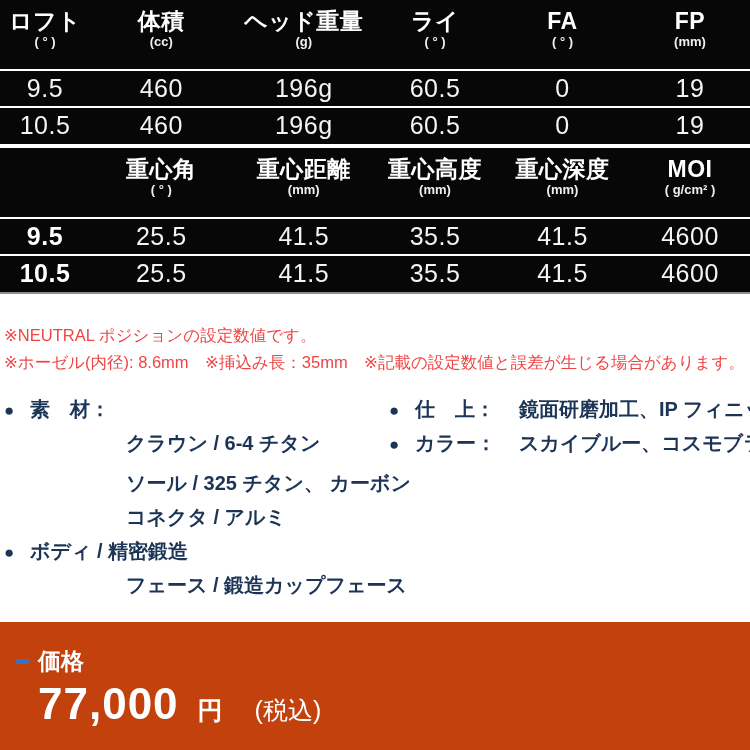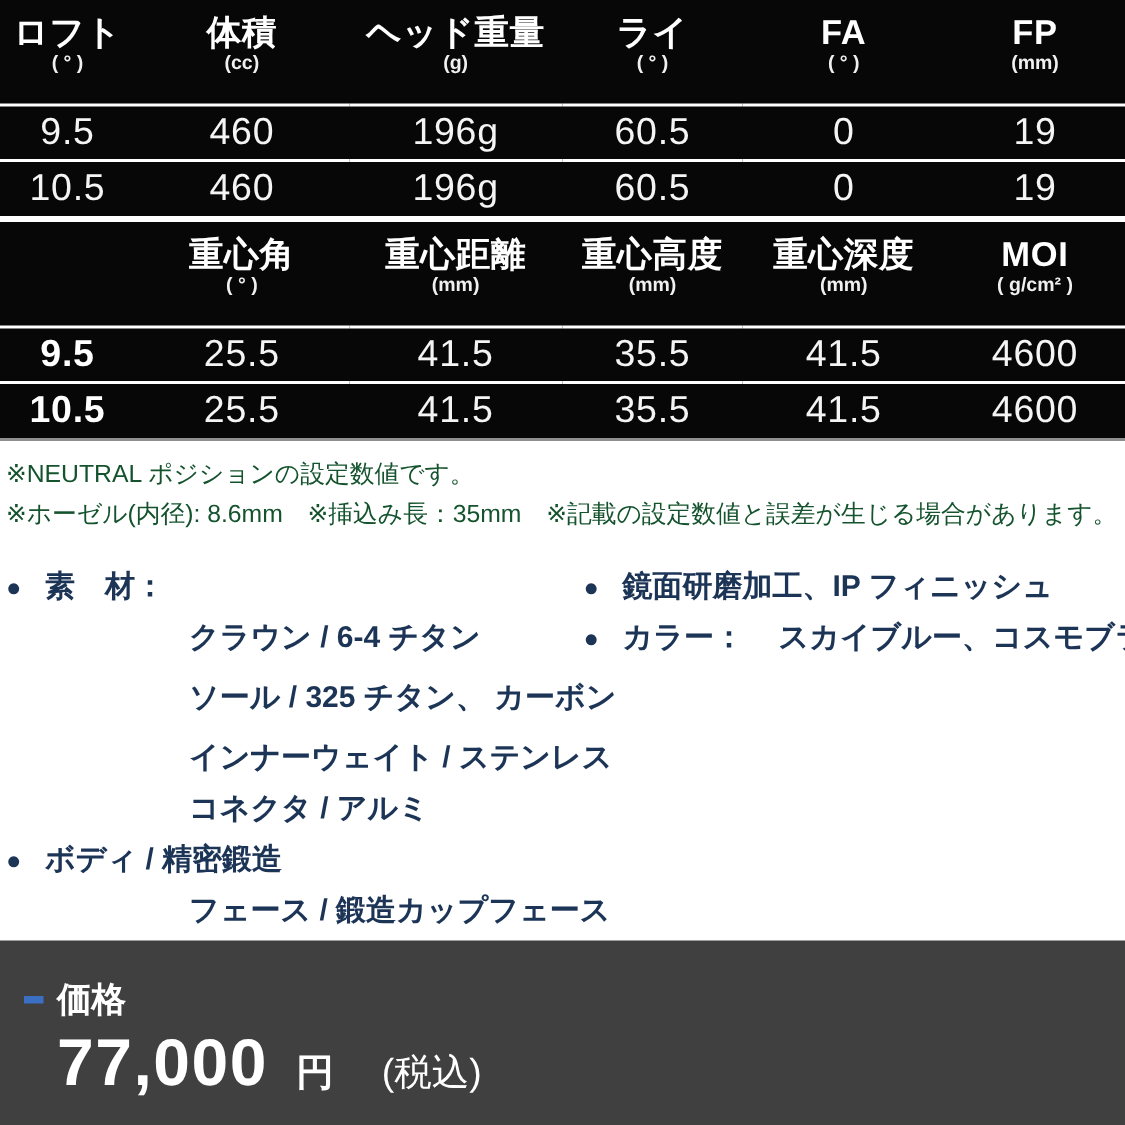--- a/index.html
+++ b/index.html
@@ -19,37 +19,37 @@
   th,td { text-align:center; vertical-align:middle; }
   thead th { padding:9px 0 19px; }
   .h-label { font-size:23px; font-weight:700; line-height:1.1; letter-spacing:.5px; }
   .h-unit  { font-size:13px; font-weight:700; line-height:1.2; color:#f0f0f0; }
   tbody tr { border-top:2px solid #ffffff; }
   tbody td { height:37px; font-size:25px; font-weight:400; color:#f4f4f4; letter-spacing:.5px; }
   td.row-label { font-weight:700; color:#ffffff; }
   .tbl-sep { height:4px; background:#ffffff; }
 
   
-  .notes { padding:9px 6px 6px 4px; color:#14532d; }
+  .notes { padding:28px 6px 6px 4px; color:#ef4444; }
   .note-line { font-size:16.5px; line-height:1.65; white-space:nowrap; }
 
   
   .details { display:flex; padding:14px 0 0 4px; color:#1c3456; }
   .details-left  { width:385px; flex:none; }
   .details-right { flex:1; }
   .detail-line { display:flex; align-items:baseline; height:34px; font-size:20px; font-weight:700; white-space:nowrap; }
   .bullet { width:26px; flex:none; font-size:17px; }
   .d-label { width:96px; flex:none; }
   .details-right .d-label { width:104px; }
   .d-text { flex:none; }
 
   .spacer { flex:1; }
 
   
-  .price-bar { height:128px; background:#404040; color:#ffffff; padding:24px 0 16px 16px; }
+  .price-bar { height:128px; background:#c2410c; color:#ffffff; padding:24px 0 16px 16px; }
   .price-label-row { display:flex; align-items:center; }
   .price-dash { width:13px; height:5px; background:#3a6fc4; margin-right:9px; flex:none; }
   .price-label { font-size:23px; font-weight:700; }
   .price-amount-row { display:flex; align-items:baseline; padding-left:22px; margin-top:2px;gap:17px; }
   .price-amount { font-size:44px; font-weight:700; letter-spacing:1px; }
   .price-currency { font-size:25px; font-weight:700; margin-left:2px; }
   .price-tax { font-size:25px; font-weight:400; margin-left:15px; }
 </style>
 </head>
 <body>
@@ -186,43 +186,39 @@
     <div class="detail-line">
         <span class="bullet"></span>
         <span class="d-label"></span>
         <span class="d-text">クラウン / 6-4 チタン</span>
       </div>
     <div class="detail-line" style="margin-top:6px">
         <span class="bullet"></span>
         <span class="d-label"></span>
         <span class="d-text">ソール / 325 チタン、 カーボン</span>
       </div>
-    <div class="detail-line" style="margin-top:6px">
-        <span class="bullet"></span>
-        <span class="d-label"></span>
-        <span class="d-text">インナーウェイト / ステンレス</span>
-      </div>
     <div class="detail-line">
         <span class="bullet"></span>
         <span class="d-label"></span>
         <span class="d-text">コネクタ / アルミ</span>
       </div>
     <div class="detail-line">
         <span class="bullet">●</span>
         <span class="d-text">ボディ / 精密鍛造</span>
       </div>
     <div class="detail-line">
         <span class="bullet"></span>
         <span class="d-label"></span>
         <span class="d-text">フェース / 鍛造カップフェース</span>
       </div>
   </div>
   <div class="details-right">
     <div class="detail-line">
         <span class="bullet">●</span>
+        <span class="d-label">仕　上：</span>
         <span class="d-text">鏡面研磨加工、IP フィニッシュ</span>
       </div>
     <div class="detail-line">
         <span class="bullet">●</span>
         <span class="d-label">カラー：</span>
         <span class="d-text">スカイブルー、コスモブラック</span>
       </div>
   </div>
 </div>
 

